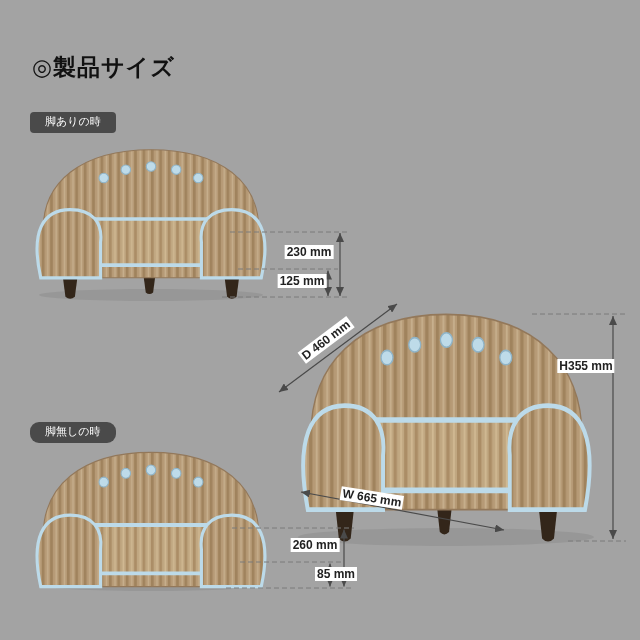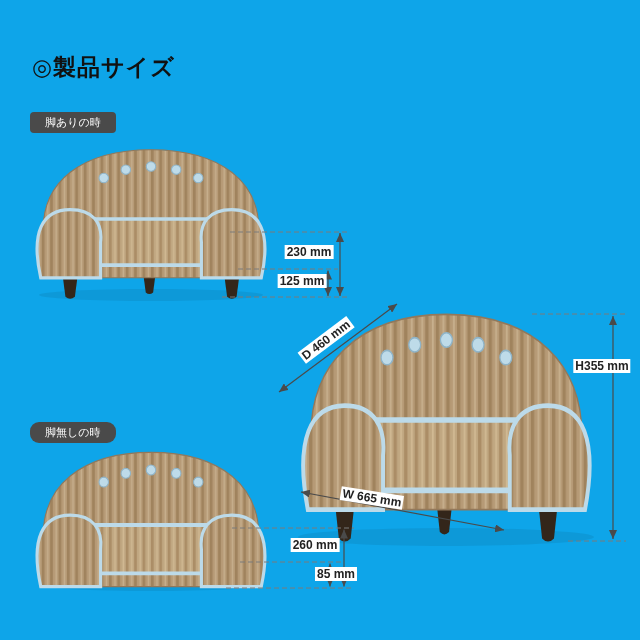--- a/index.html
+++ b/index.html
@@ -4,31 +4,31 @@
 <style>
   :root{
     --badge_bg:#4a4a4a; --text:#222222; --line:#4a4a4a; --ext:#7a7a7a;
     --fabric:#b69a76; --fabric_dark:#a0835d; --fabric_light:#c7af8d;
     --cushion:#c0a781; --cushion_dark:#ab8d66; --cushion_light:#d0b993;
     --piping:#bcdae9; --button:#bedbe9; --button_edge:#8fb4c8;
     --leg:#33261a; --outline:#93785a;
   }
   html,body{margin:0;padding:0;background:#fff;}
   .stage{
-    position:relative;width:640px;height:640px;background:#0ea5e9;overflow:hidden;
+    position:relative;width:640px;height:640px;background:#a3a3a3;overflow:hidden;
     font-family:"Liberation Sans","DejaVu Sans",sans-serif;
   }
   .canvas{position:absolute;left:0;top:0;}
   .page-title{
     position:absolute;left:32px;top:52px;font-size:23px;font-weight:bold;
     color:#111;letter-spacing:1px;white-space:nowrap;
   }
   .badge{
     position:absolute;display:inline-block;background:var(--badge_bg);color:#fff;
-    font-size:11px;line-height:1;padding:5px 15px;border-radius:4px;white-space:nowrap;
+    font-size:11px;line-height:1;padding:5px 15px;border-radius:4px;white-space:nowrap;font-family:Liberation Mono, monospace;
   }
   .dim{
     position:absolute;transform:translate(-50%,-50%);
     font-size:12px;font-weight:600;color:var(--text);
     background:#fff;padding:0 2px;white-space:nowrap;
   }
   
   .ext{stroke:var(--ext);stroke-width:1;stroke-dasharray:5 3;fill:none;}
   .meas{stroke:var(--line);stroke-width:1.2;fill:none;}
   .marker-head{fill:var(--line);}
@@ -123,19 +123,19 @@
   <div class="page-title">◎製品サイズ</div>
 
   <div class="badge" style="left:30px;top:112px;">脚ありの時</div>
 
   <div class="badge" style="left:30px;top:422px;border-radius:9px;">脚無しの時</div>
 
   <div class="dim" style="left:309px;top:252px;">230 mm</div>
   <div class="dim" style="left:302px;top:281px;">125 mm</div>
 
   <div class="dim" style="left:326px;top:340px;transform:translate(-50%,-50%) rotate(-37deg);">D 460 mm</div>
-  <div class="dim" style="left:586px;top:366px;margin-left:16px;">H355 mm</div>
+  <div class="dim" style="left:586px;top:366px;">H355 mm</div>
   <div class="dim" style="left:372px;top:498px;transform:translate(-50%,-50%) rotate(9deg);">W 665 mm</div>
 
   <div class="dim" style="left:315px;top:545px;">260 mm</div>
   <div class="dim" style="left:306px;top:574px;margin-left:30px;">85 mm</div>
 
 </div>
 
 </body></html>

